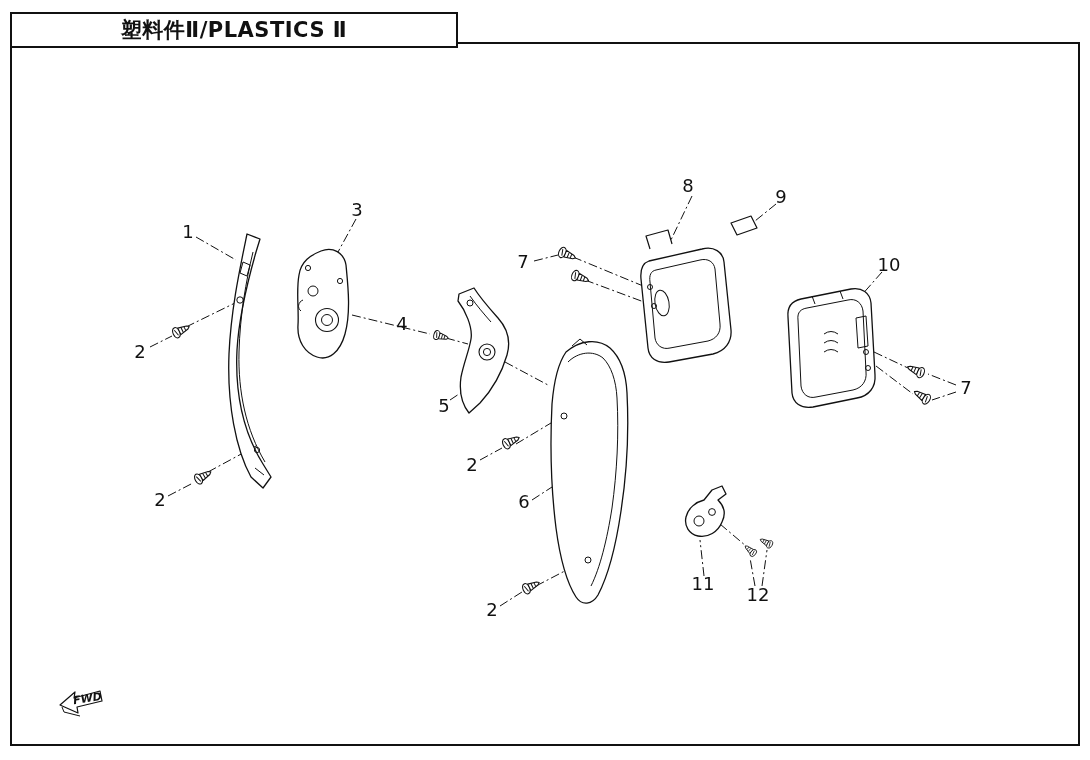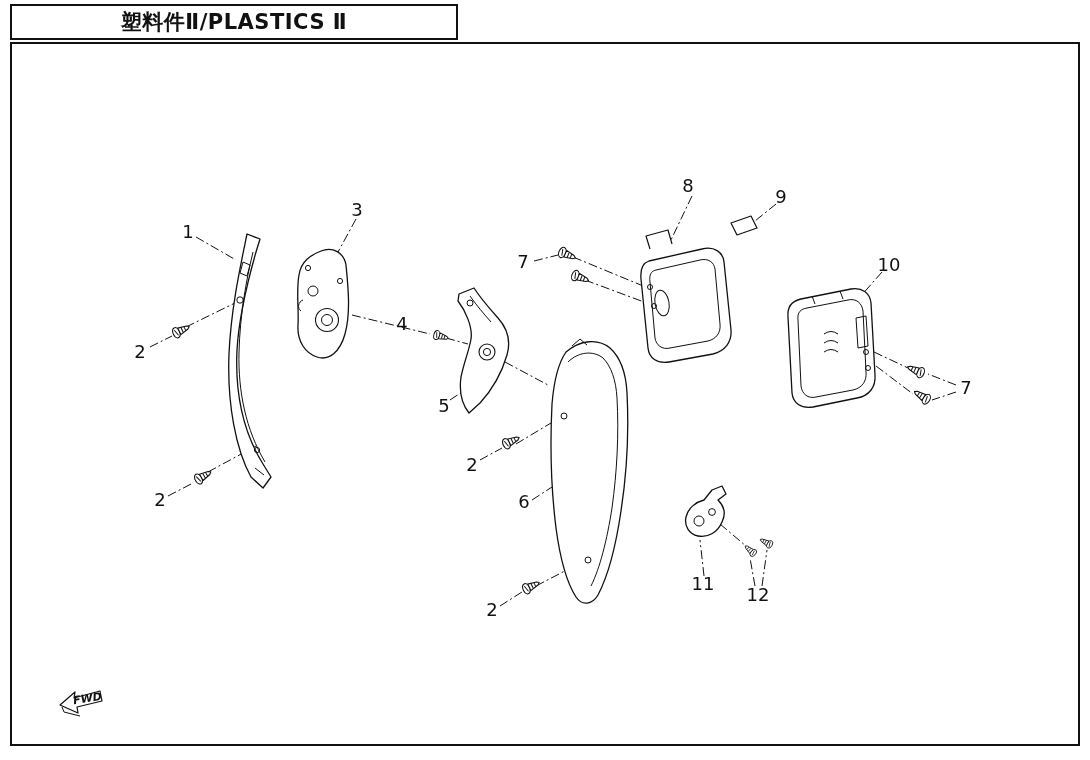--- a/index.html
+++ b/index.html
@@ -13,21 +13,21 @@
   .page {
     position: relative;
     width: 1090px;
     height: 760px;
     background: #ffffff;
     overflow: hidden;
   }
   .title-box {
     position: absolute;
     left: 10px;
-    top: 4px;
+    top: 12px;
     width: 448px;
     height: 36px;
     border: 2px solid #111;
     background: #fff;
     box-sizing: border-box;
     display: flex;
     align-items: center;
     justify-content: center;
     font-weight: bold;
     font-size: 21px;

